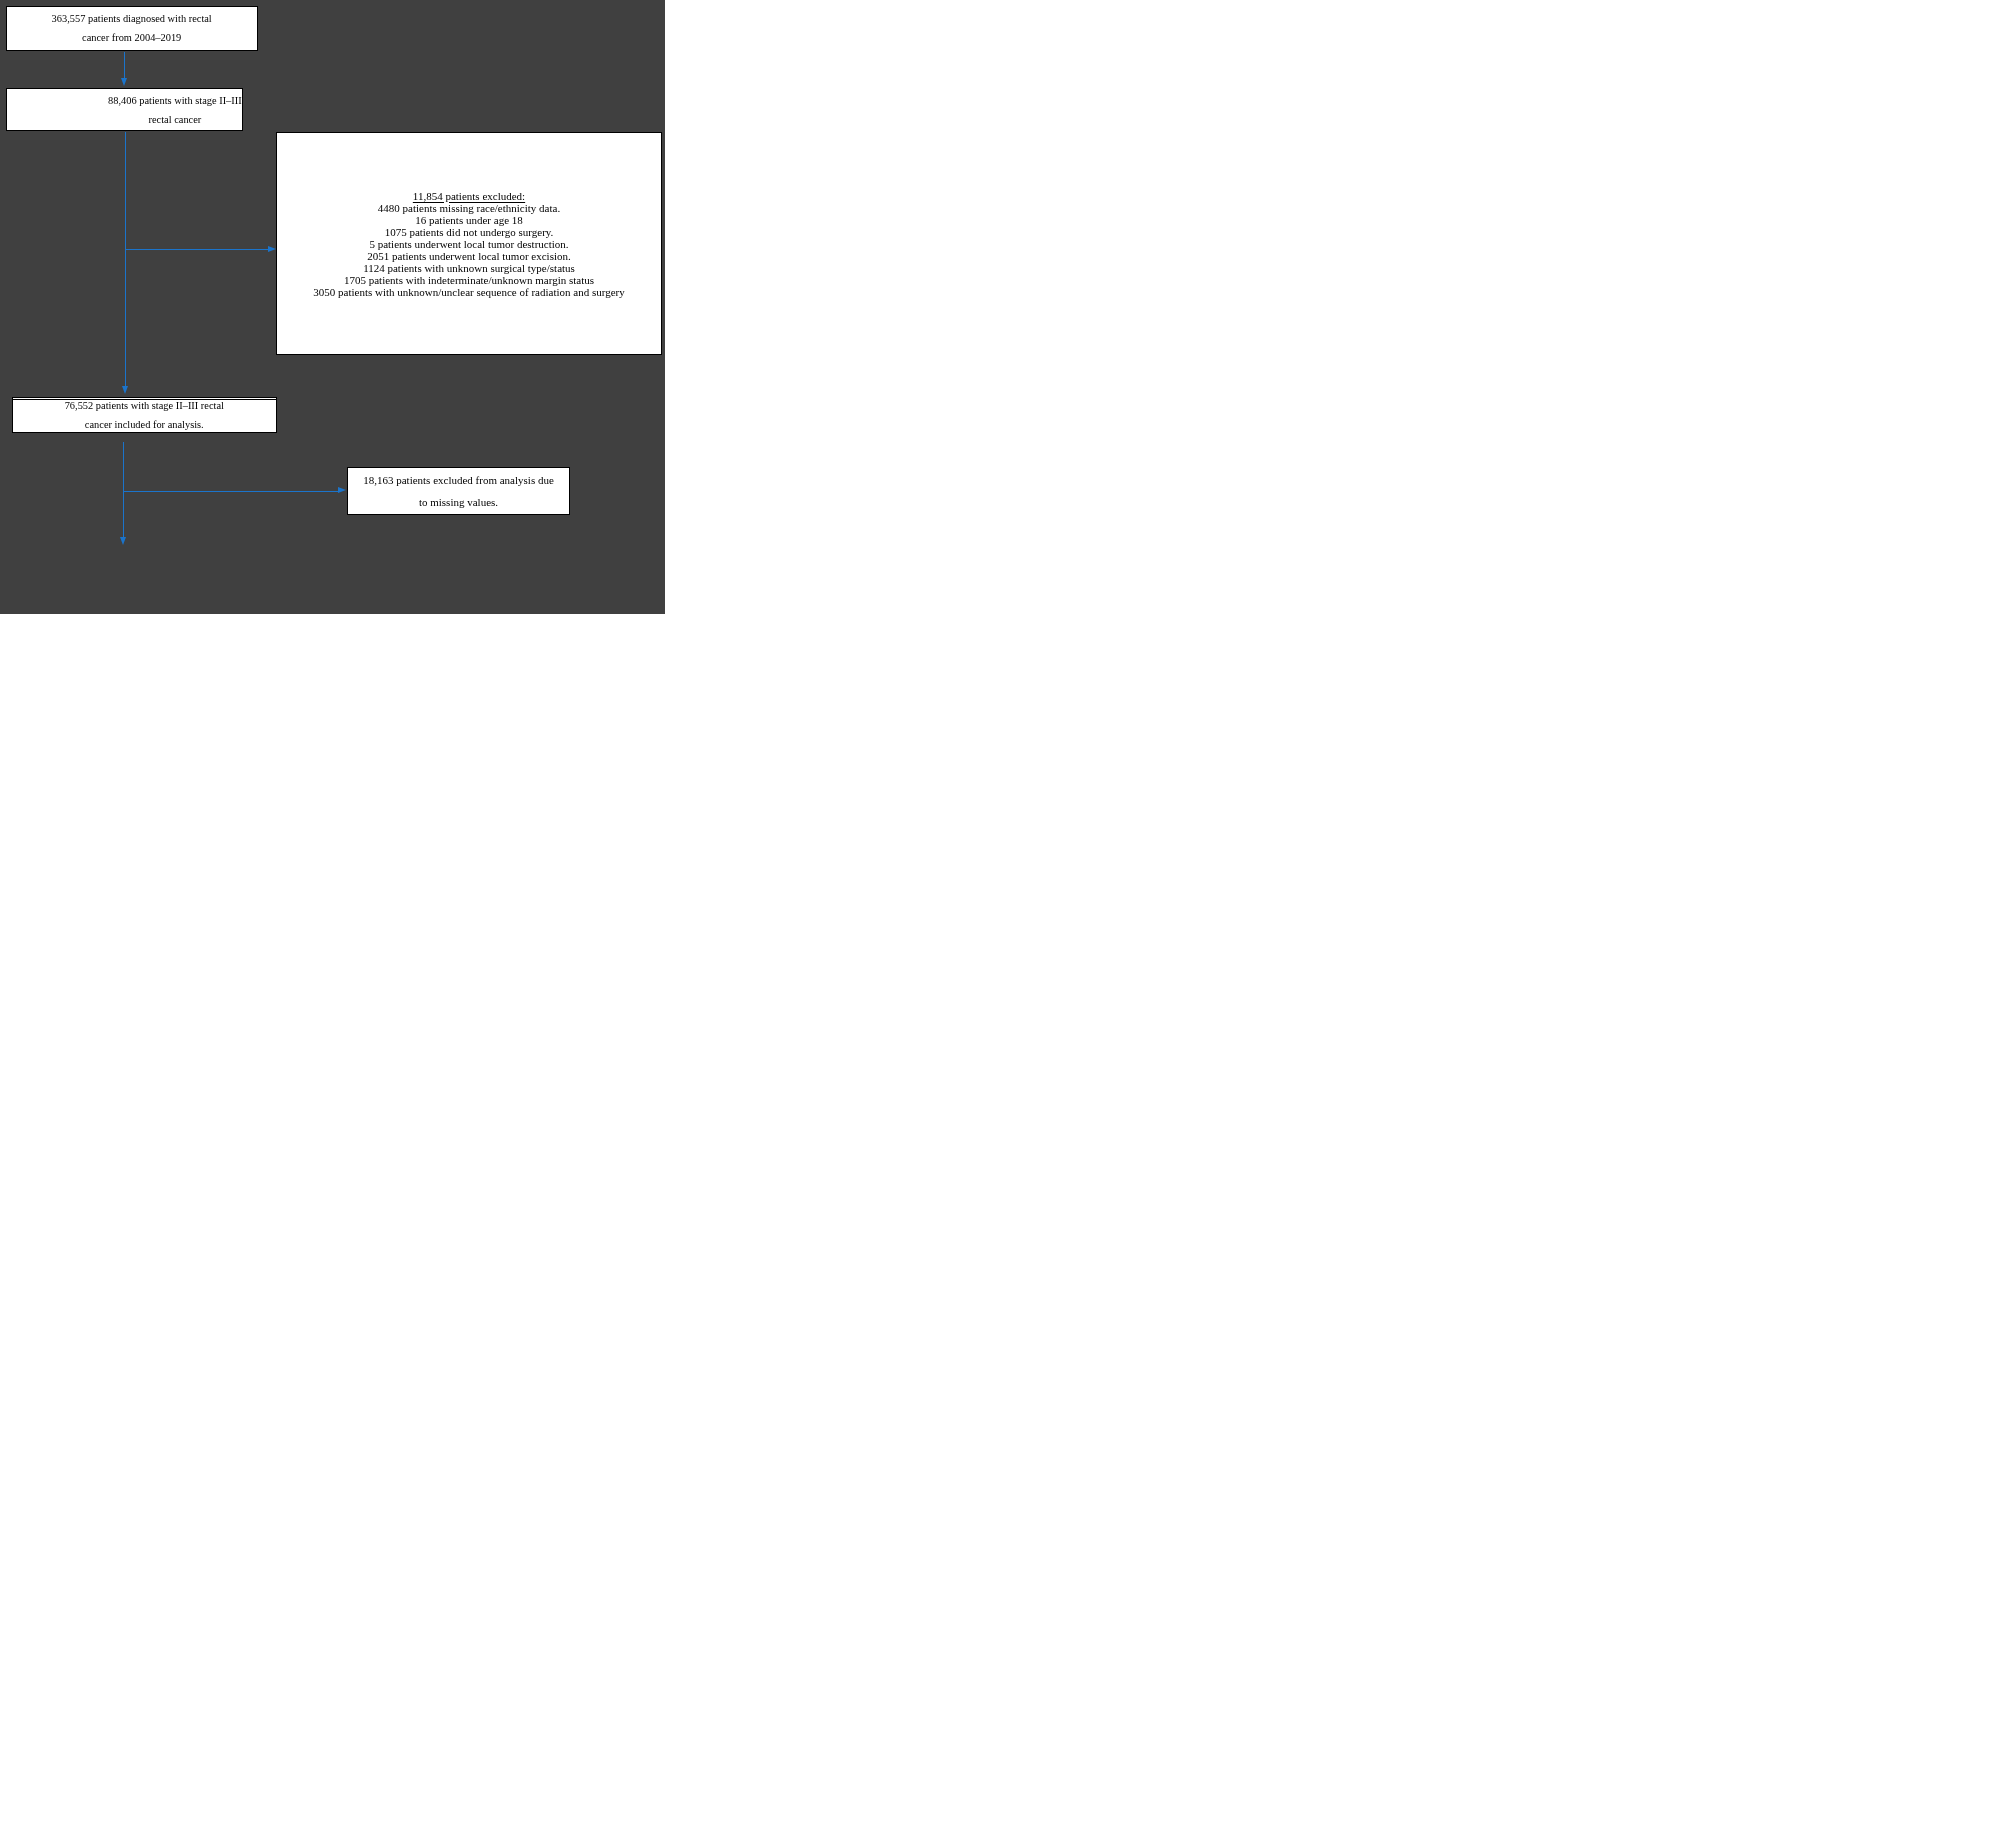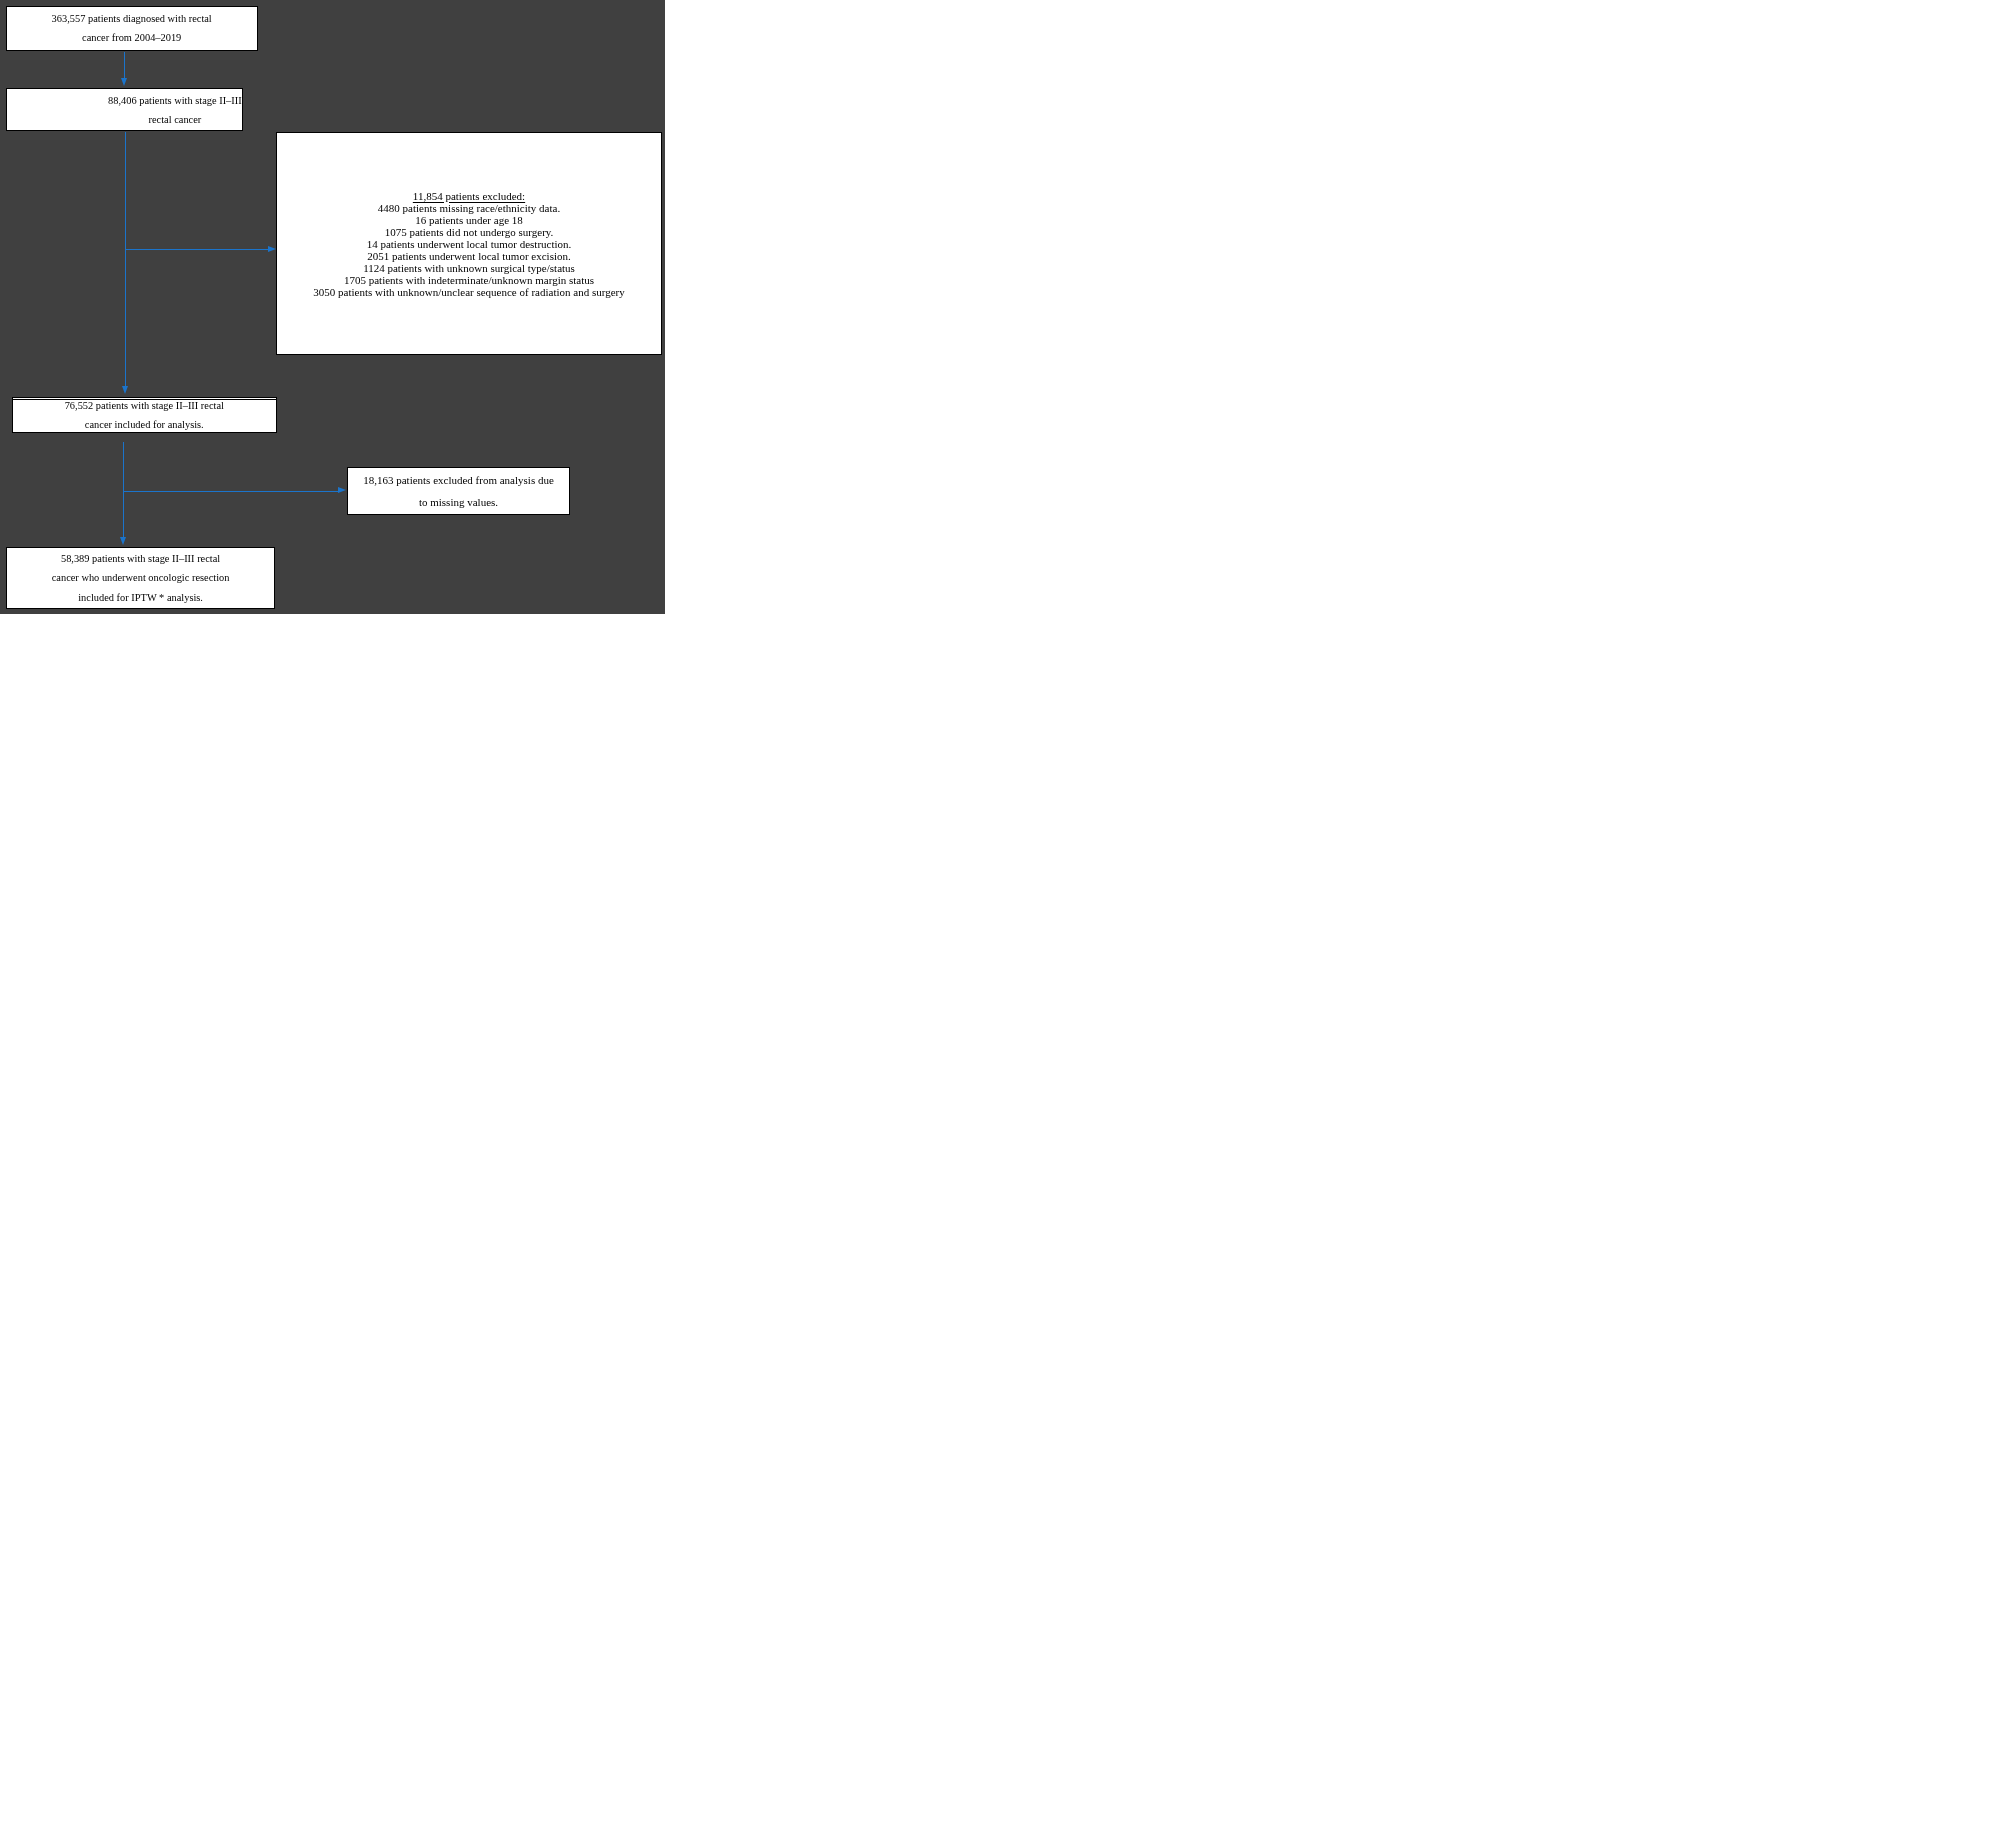--- a/index.html
+++ b/index.html
@@ -112,21 +112,21 @@
   <div class="head-down arr-b-head"></div>
 
   <div class="shaft-h arr-c-shaft"></div>
   <div class="head-right arr-c-head"></div>
 
   <div class="box box-excl">
     <div class="excl-heading">11,854 patients excluded:</div>
     <div class="excl-item">4480 patients missing race/ethnicity data.</div>
     <div class="excl-item">16 patients under age 18</div>
     <div class="excl-item">1075 patients did not undergo surgery.</div>
-    <div class="excl-item">14 patients underwent local tumor destruction.</div>
+    <div class="excl-item">5 patients underwent local tumor destruction.</div>
     <div class="excl-item">2051 patients underwent local tumor excision.</div>
     <div class="excl-item">1124 patients with unknown surgical type/status</div>
     <div class="excl-item">1705 patients with indeterminate/unknown margin status</div>
     <div class="excl-item">3050 patients with unknown/unclear sequence of radiation and surgery</div>
   </div>
 
   <div class="box box-4">
     <span class="txt">76,552 patients with stage II–III rectal
 cancer included for analysis.</span>
   </div>
@@ -135,20 +135,15 @@
   <div class="head-down arr-d-head"></div>
 
   <div class="shaft-h arr-e-shaft"></div>
   <div class="head-right arr-e-head"></div>
 
   <div class="box box-5">
     <span class="txt">18,163 patients excluded from analysis due
 to missing values.</span>
   </div>
 
-  <div class="box box-6">
-    <span class="txt">58,389 patients with stage II–III rectal
-cancer who underwent oncologic resection
-included for IPTW * analysis.</span>
-  </div>
 
 </div>
 
 
 </body></html>

